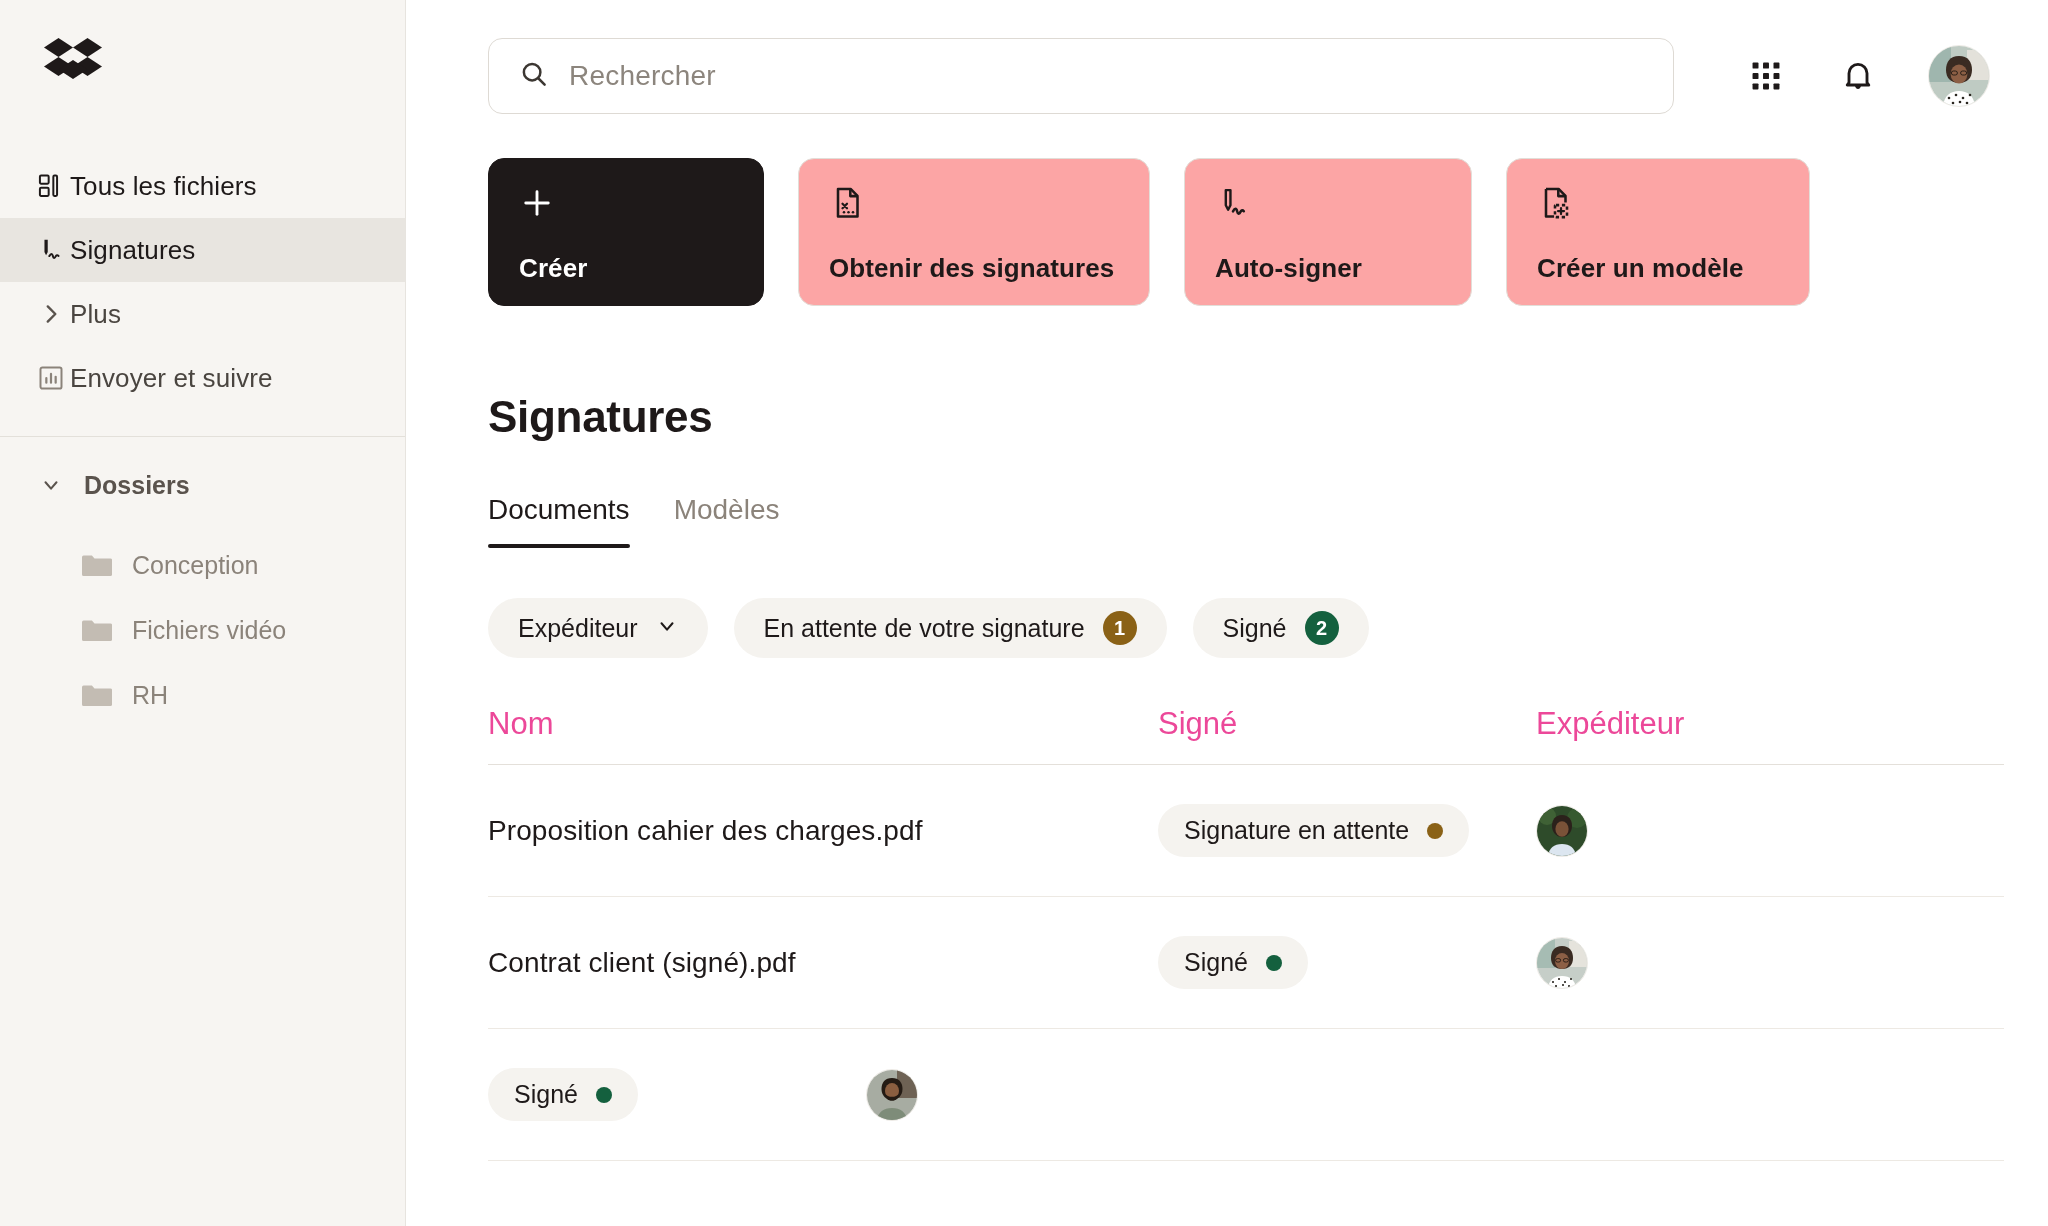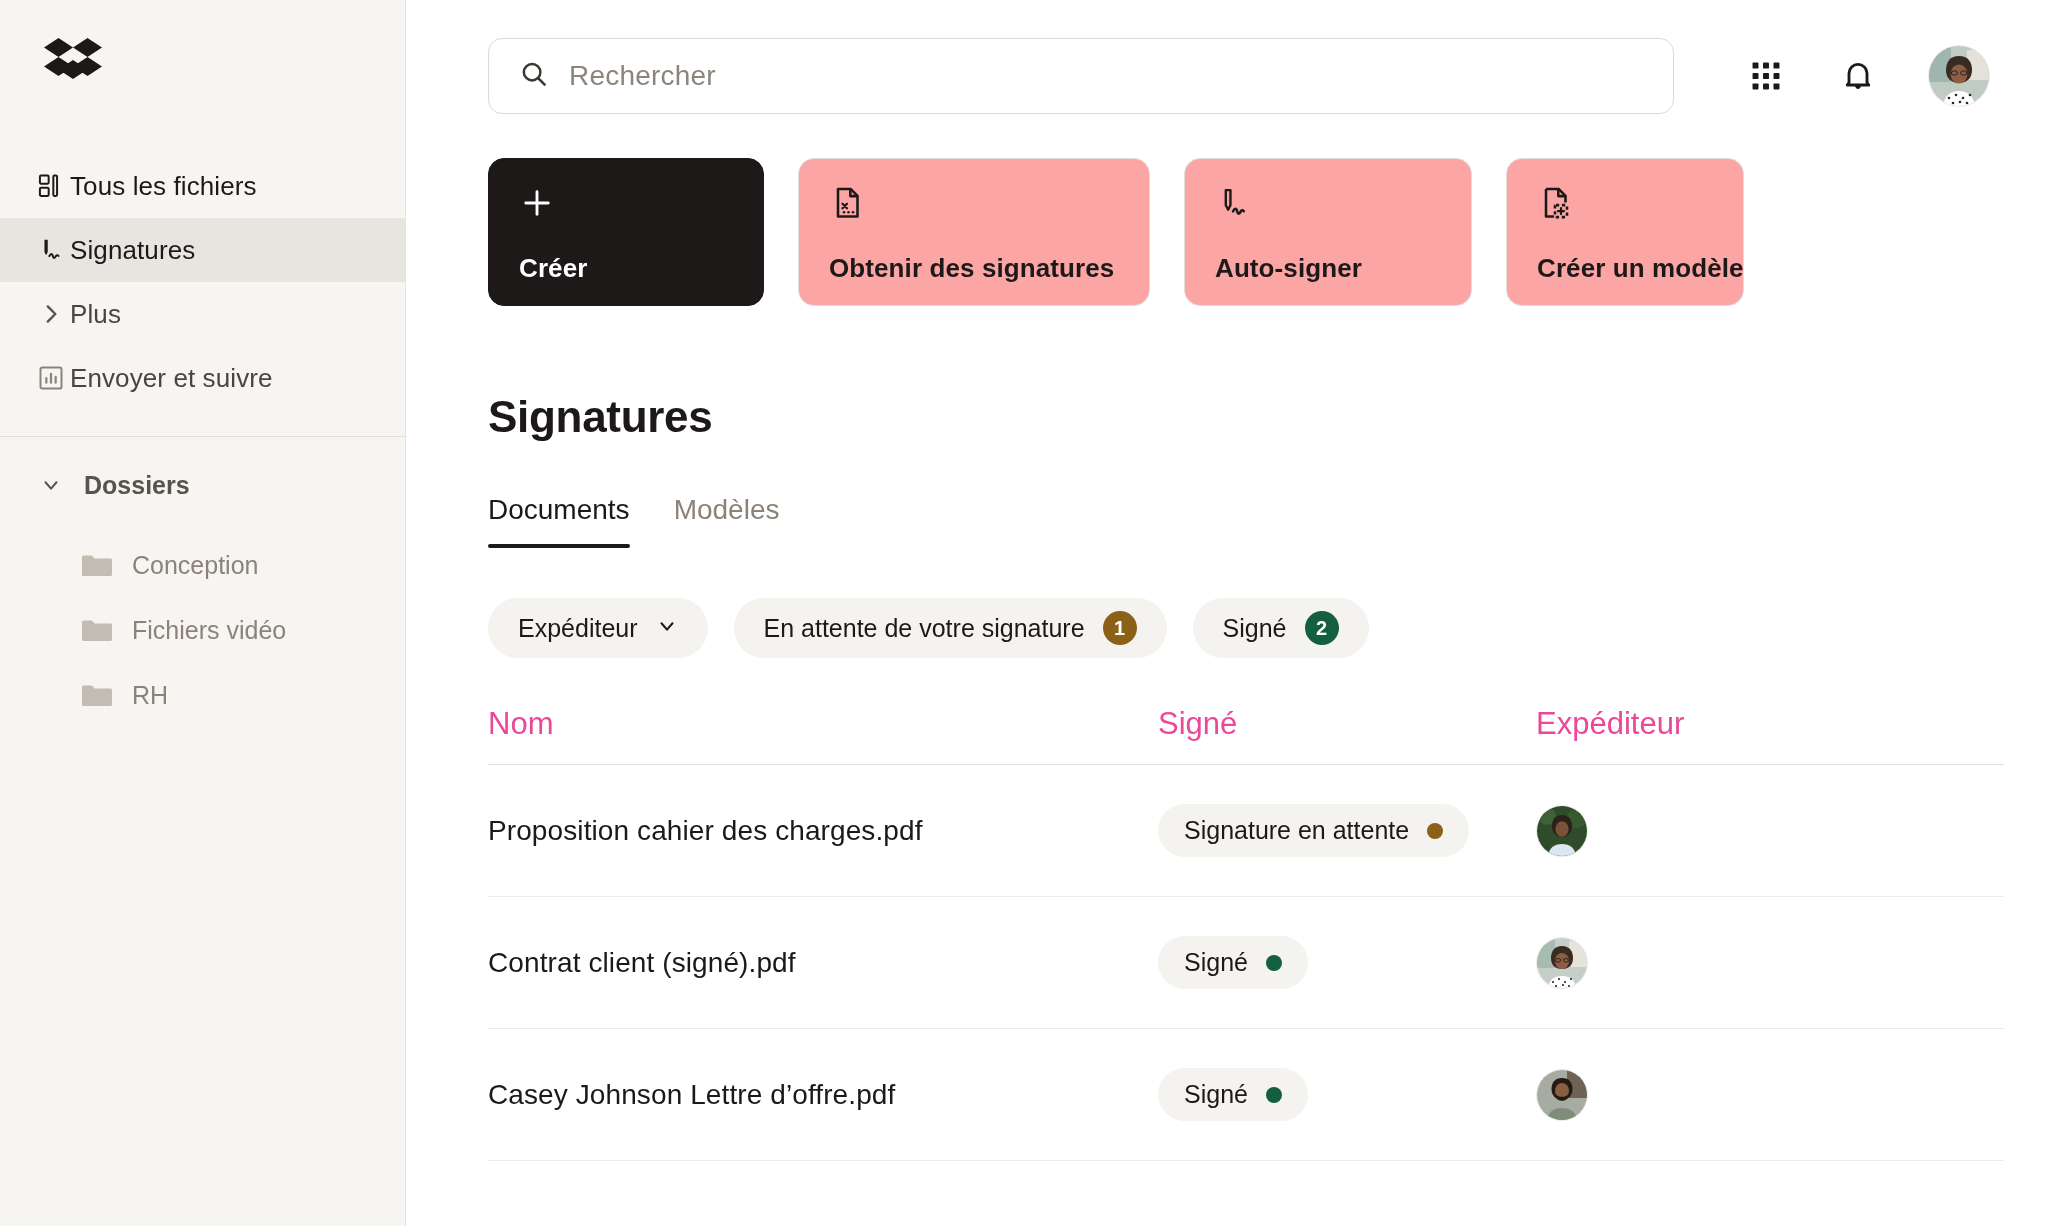--- a/index.html
+++ b/index.html
@@ -185,21 +185,21 @@
     color: #1E1919;
   }
   .action-card.primary {
     background: #1E1919;
     color: #ffffff;
     border-color: #1E1919;
     width: 276px;
   }
   .action-card.wide { width: 352px; }
   .action-card.wide2 { width: 288px; }
-  .action-card.wide3 { width: 238px; }
+  .action-card.wide3 { width: 304px; }
   .action-ic { height: 42px; display: flex; align-items: flex-start; }
   .action-label {
     font-size: 26px;
     font-weight: 700;
     letter-spacing: .1px;
     line-height: 1.1;
     white-space: nowrap;
   }
 
   
@@ -637,21 +637,20 @@
                 <circle cx="19" cy="48" r="1.1"></circle>
                   <circle cx="26" cy="47" r="1.1"></circle>
                 <circle cx="32" cy="48" r="1.1"></circle>
               </g>
             </svg>
           </div>
         </div>
       </div>
 
       <div class="trow">
-        <div class="cell-name">Casey Johnson Lettre d’offre.pdf</div>
         <div class="cell-state">
           <span class="status">
             <span>Signé</span>
             <span class="dot" style="background:#14603E"></span>
           </span>
         </div>
         <div class="cell-sender">
           <div class="avatar-cell">
             <svg width="50" height="50" viewBox="0 0 50 50" aria-hidden="true">
               <rect width="50" height="50" fill="#A7ACA2"></rect>

